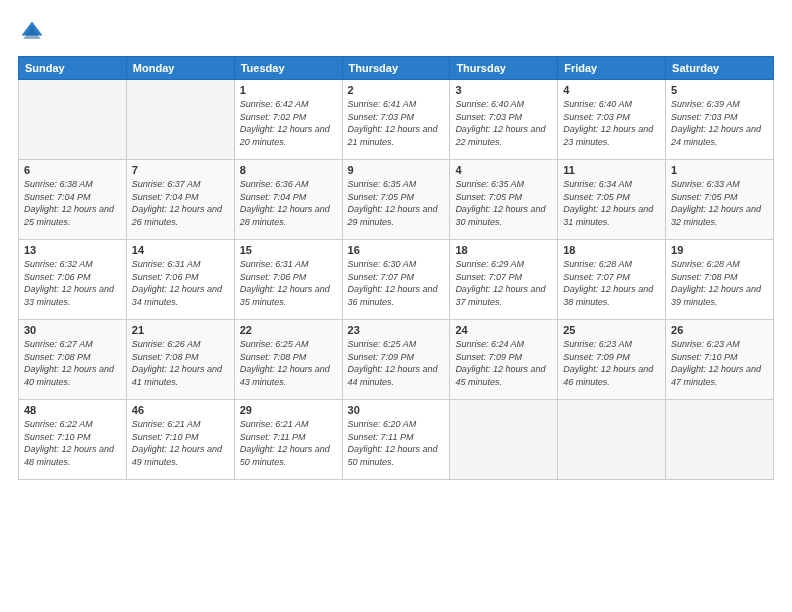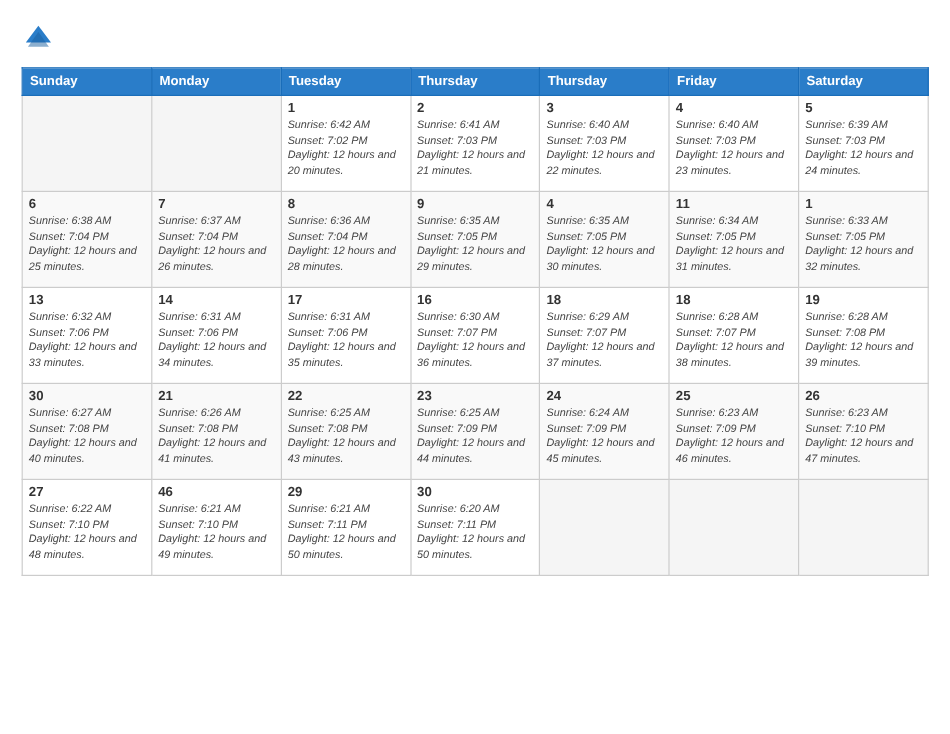--- a/index.html
+++ b/index.html
@@ -194,21 +194,21 @@
         <tr>
           <td>
             <div class="day-number">13</div>
             <div class="day-info">Sunrise: 6:32 AM<br>Sunset: 7:06 PM<br>Daylight: 12 hours and 33 minutes.</div>
           </td>
           <td>
             <div class="day-number">14</div>
             <div class="day-info">Sunrise: 6:31 AM<br>Sunset: 7:06 PM<br>Daylight: 12 hours and 34 minutes.</div>
           </td>
           <td>
-            <div class="day-number">17</div>
+            <div class="day-number">15</div>
             <div class="day-info">Sunrise: 6:31 AM<br>Sunset: 7:06 PM<br>Daylight: 12 hours and 35 minutes.</div>
           </td>
           <td>
             <div class="day-number">16</div>
             <div class="day-info">Sunrise: 6:30 AM<br>Sunset: 7:07 PM<br>Daylight: 12 hours and 36 minutes.</div>
           </td>
           <td>
             <div class="day-number">18</div>
             <div class="day-info">Sunrise: 6:29 AM<br>Sunset: 7:07 PM<br>Daylight: 12 hours and 37 minutes.</div>
           </td>
@@ -246,21 +246,21 @@
             <div class="day-number">25</div>
             <div class="day-info">Sunrise: 6:23 AM<br>Sunset: 7:09 PM<br>Daylight: 12 hours and 46 minutes.</div>
           </td>
           <td>
             <div class="day-number">26</div>
             <div class="day-info">Sunrise: 6:23 AM<br>Sunset: 7:10 PM<br>Daylight: 12 hours and 47 minutes.</div>
           </td>
         </tr>
         <tr>
           <td>
-            <div class="day-number">27</div>
+            <div class="day-number">48</div>
             <div class="day-info">Sunrise: 6:22 AM<br>Sunset: 7:10 PM<br>Daylight: 12 hours and 48 minutes.</div>
           </td>
           <td>
             <div class="day-number">46</div>
             <div class="day-info">Sunrise: 6:21 AM<br>Sunset: 7:10 PM<br>Daylight: 12 hours and 49 minutes.</div>
           </td>
           <td>
             <div class="day-number">29</div>
             <div class="day-info">Sunrise: 6:21 AM<br>Sunset: 7:11 PM<br>Daylight: 12 hours and 50 minutes.</div>
           </td>

